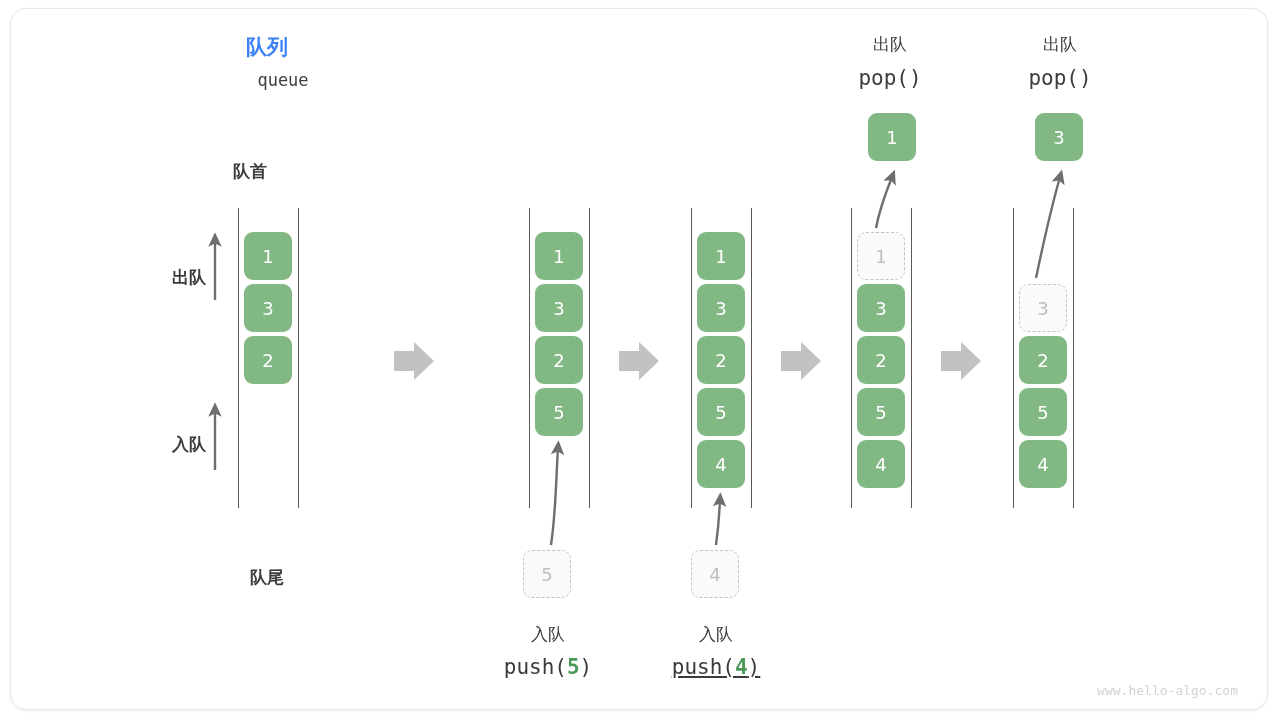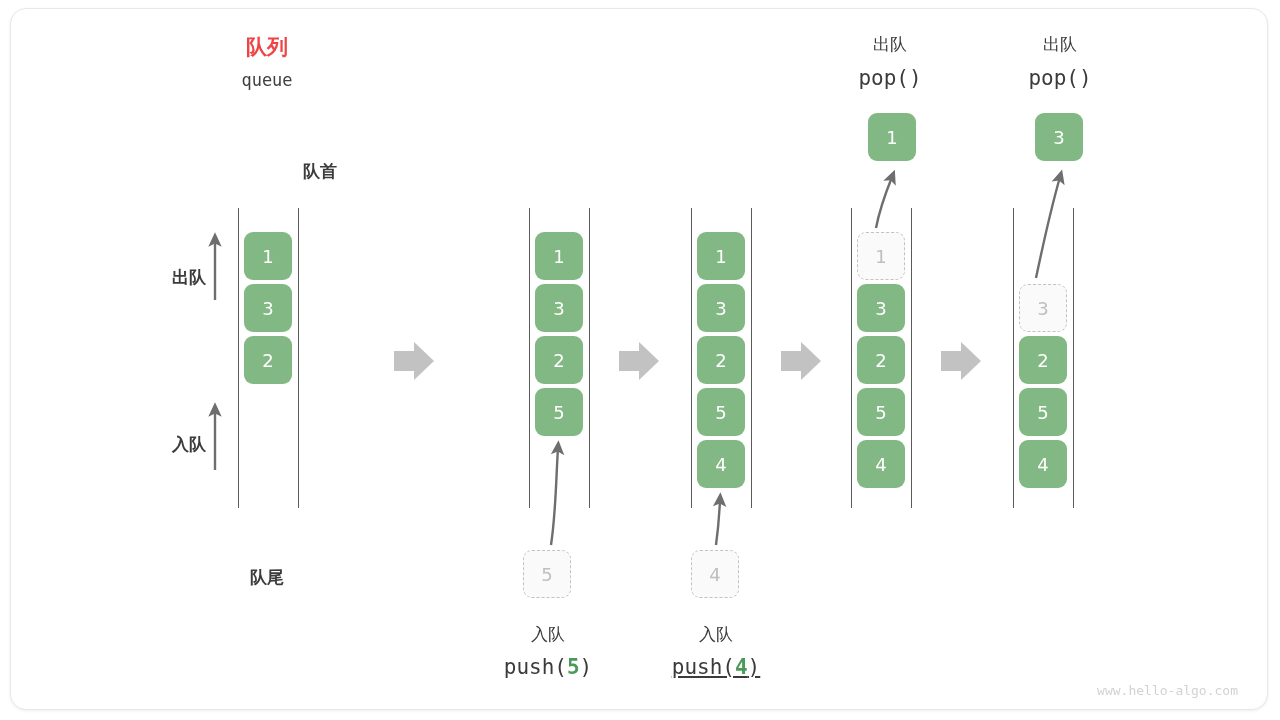--- a/index.html
+++ b/index.html
@@ -28,21 +28,21 @@
     box-shadow: 0 1px 3px rgba(0,0,0,0.07);
   }
 
   
   .abs { position: absolute; }
 
   
   .title-cn {
     font-size: 21px;
     font-weight: bold;
-    color: #ef4444;
+    color: #3b82f6;
     text-align: center;
     white-space: nowrap;
   }
   .title-en {
     font-size: 17px;
     color: #3f3f3f;
     text-align: center;
     white-space: nowrap;
     font-family: "DejaVu Sans Mono", "Liberation Mono", monospace;
   }
@@ -119,22 +119,22 @@
     margin-top: 40px;
   }
 </style>
 </head>
 <body>
 
 <div id="stage">
   <div class="card"></div>
 
   <div class="abs title-cn" style="left:197px; top:33px; width:140px;">队列</div>
-  <div class="abs title-en" style="left:197px; top:70px; width:140px;">queue</div>
-  <div class="abs label-bold" style="left:197px; top:160px; width:140px;text-align:right;">队首</div>
+  <div class="abs title-en" style="left:213px; top:70px; width:140px;">queue</div>
+  <div class="abs label-bold" style="left:180px; top:160px; width:140px;">队首</div>
   <div class="abs label-bold" style="left:197px; top:566px; width:140px;">队尾</div>
 
   <div class="abs label-bold" style="left:142px; top:266px; width:64px; text-align:right;">出队</div>
   <div class="abs label-bold" style="left:142px; top:433px; width:64px; text-align:right;">入队</div>
 
   <div class="rail" style="left:238px; top:208px; height:300px;"></div>
   <div class="rail" style="left:298px; top:208px; height:300px;"></div>
   <div class="box" style="left:244px; top:232px;">1</div>
   <div class="box" style="left:244px; top:284px;">3</div>
   <div class="box" style="left:244px; top:336px;">2</div>

